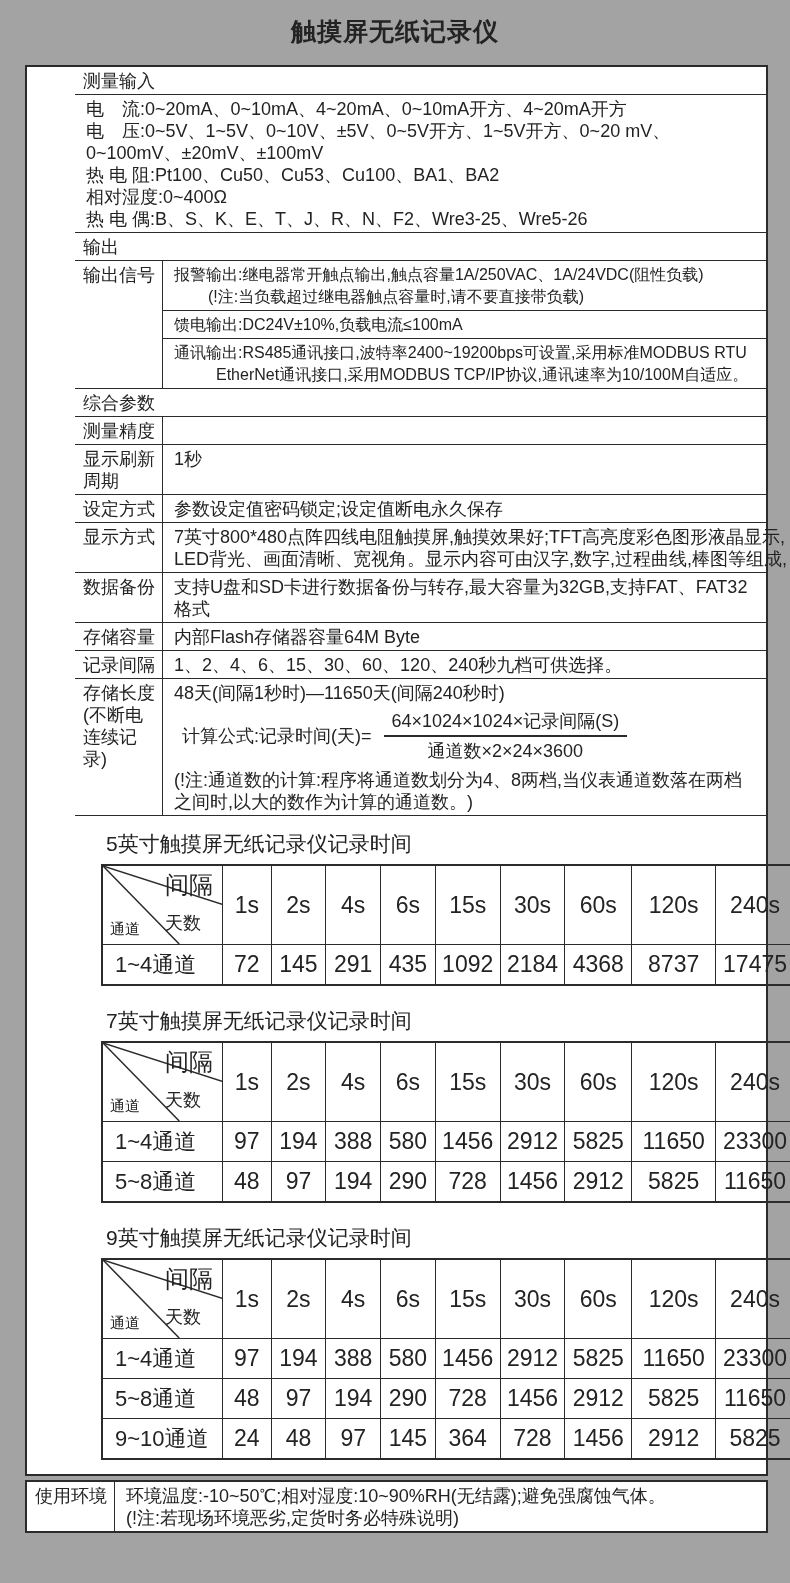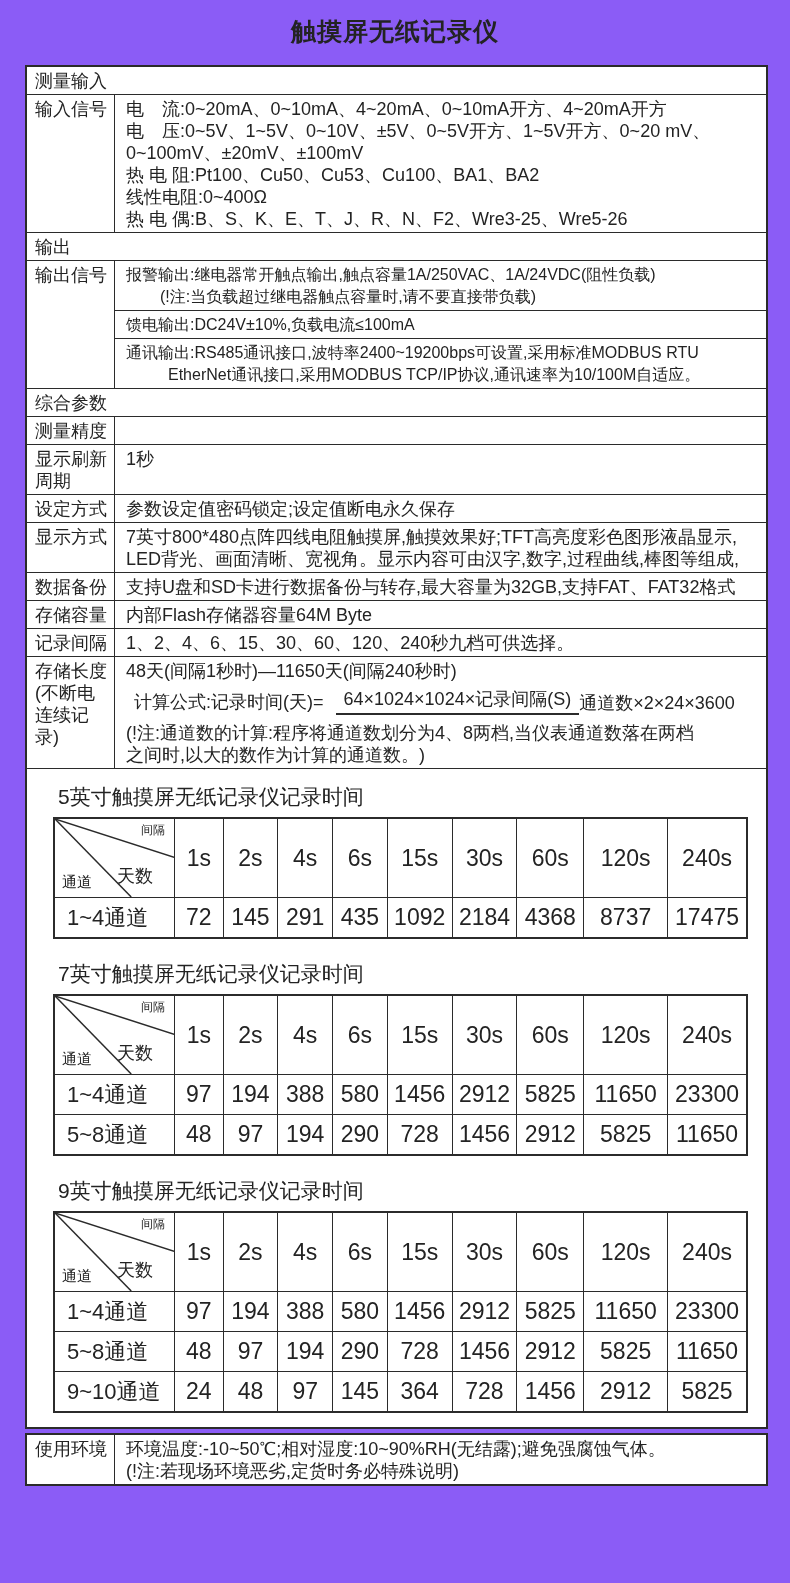--- a/index.html
+++ b/index.html
@@ -1,29 +1,30 @@
 <!DOCTYPE html>
 <html><head>
 <meta charset="utf-8">
 <style>
   html,body{margin:0;padding:0;background:#ffffff;}
   .page{
-    width:790px;height:1583px;background:#8b5cf6;color:#232323;
+    width:790px;height:1583px;background:#a3a3a3;color:#232323;
     font-family:"Liberation Sans",sans-serif;
     position:relative;overflow:hidden;box-sizing:border-box;
   }
   .doc-title{
     margin:0;padding-top:15px;text-align:center;
     font-size:25px;font-weight:700;letter-spacing:1px;
   }
   
   .outer{
     margin:17px 22px 0 25px;
     border:2px solid #2b2b2b;
     background:#fff;
+    padding-left:48px;
   }
   .sec{
     border-bottom:1.6px solid #2b2b2b;
     font-size:18px;line-height:22px;padding:3px 8px 2px;
   }
   .trow{display:flex;border-bottom:1.6px solid #2b2b2b;align-items:stretch;}
   .trow:last-child{border-bottom:none;}
   .lbl{
     flex:0 0 77px;width:77px;border-right:1.6px solid #2b2b2b;
     padding:3px 2px 2px 8px;font-size:18px;line-height:22px;
@@ -31,41 +32,41 @@
   .val{flex:1;padding:3px 6px 2px 11px;font-size:18px;line-height:22px;min-width:0;}
   .val .ln{white-space:nowrap;}
   .subwrap{flex:1;padding:0;min-width:0;}
   .sub{padding:3px 6px 2px 11px;border-bottom:1.6px solid #2b2b2b;font-size:16px;line-height:22px;}
   .sub:last-child{border-bottom:none;}
   .indent-alarm .ln:nth-child(2){padding-left:34px;}
   .indent-comm .ln:nth-child(2){padding-left:42px;}
   .indent-comm .ln:nth-child(3){padding-left:52px;}
   
   .formula{display:flex;align-items:center;margin:6px 8px 7px;}
-  .frac{display:inline-flex;flex-direction:row;align-items:center;margin-left:12px;}
+  .frac{display:inline-flex;flex-direction:column;align-items:center;margin-left:12px;}
   .frac .num{padding:0 8px 3px;border-bottom:2px solid #2b2b2b;}
   .frac .den{padding-top:3px;}
   
   .rt-region{padding:2px 0 14px;}
   .rt-title{margin:23px 0 8px 31px;font-size:21px;line-height:24px;}
   .rt-block:first-child .rt-title{margin-top:14px;}
   table.rt{
     border-collapse:collapse;table-layout:fixed;
     margin-left:26px;width:695px;
     border:2px solid #2b2b2b;
   }
   table.rt td{
     border:1.6px solid #2b2b2b;text-align:center;
     font-size:23px;padding:0;overflow:hidden;
   }
   table.rt tr.head td{height:78px;}
   table.rt tr.datarow td{height:39px;}
   table.rt td.corner{position:relative;}
   .corner svg{position:absolute;left:0;top:0;width:100%;height:100%;display:block;}
-  .corner .c-top{position:absolute;top:3px;right:9px;font-size:12px;}
+  .corner .c-top{position:absolute;top:3px;right:9px;font-size:24px;}
   .corner .c-mid{position:absolute;bottom:9px;left:52%;font-size:18px;}
   .corner .c-bot{position:absolute;bottom:5px;left:7px;font-size:15px;}
   table.rt td.rowlabel{text-align:left;padding-left:12px;font-size:22px;}
   
   .outer2{
     margin:4px 22px 0 25px;
     border:2px solid #2b2b2b;background:#fff;
   }
 </style>
 </head>
@@ -73,27 +74,26 @@
 
 <div class="page">
 
   <h1 class="doc-title">触摸屏无纸记录仪</h1>
 
   <div class="outer">
 
     <div class="sec">测量输入</div>
 
     <div class="trow">
-      <div class="lbl">输入信号</div>
       <div class="val">
           <div class="ln">电　流:0~20mA、0~10mA、4~20mA、0~10mA开方、4~20mA开方</div>
           <div class="ln">电　压:0~5V、1~5V、0~10V、±5V、0~5V开方、1~5V开方、0~20 mV、</div>
           <div class="ln">0~100mV、±20mV、±100mV</div>
           <div class="ln">热 电 阻:Pt100、Cu50、Cu53、Cu100、BA1、BA2</div>
-          <div class="ln">线性电阻:0~400Ω</div>
+          <div class="ln">相对湿度:0~400Ω</div>
           <div class="ln">热 电 偶:B、S、K、E、T、J、R、N、F2、Wre3-25、Wre5-26</div>
         </div>
     </div>
 
     <div class="sec">输出</div>
 
     <div class="trow">
       <div class="lbl">输出信号</div>
       <div class="subwrap">
         <div class="sub indent-alarm">

